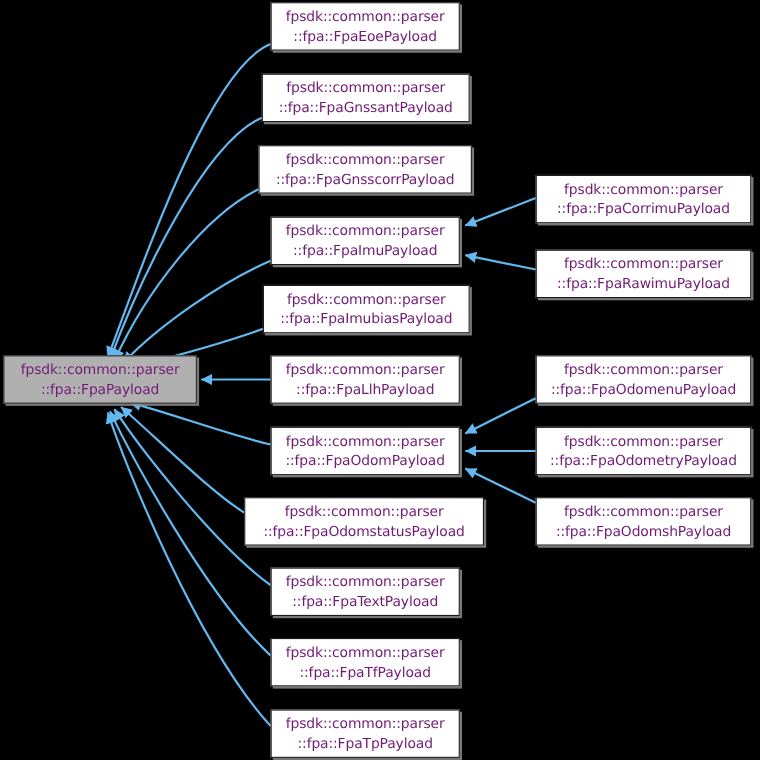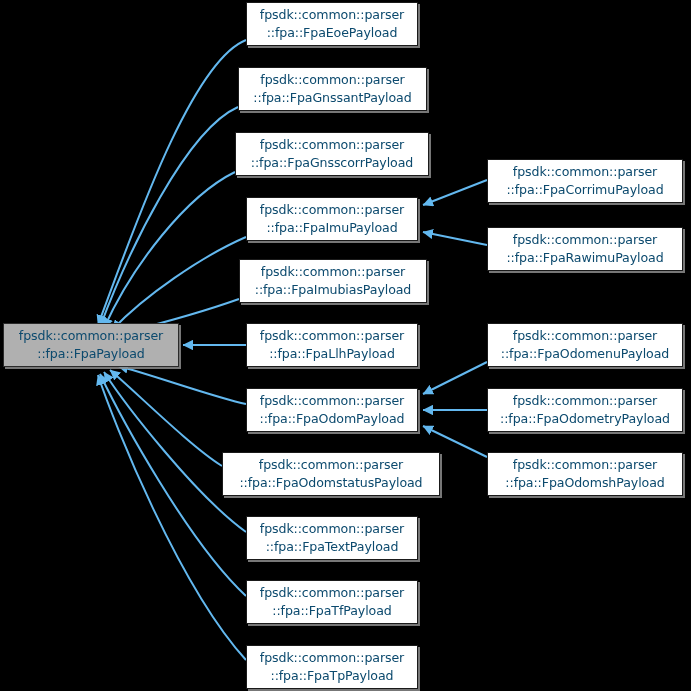--- a/index.html
+++ b/index.html
@@ -25,21 +25,21 @@
   .node {
     position: absolute;
     box-sizing: border-box;
     background: #ffffff;
     border: 1px solid #1a1a1a;
     box-shadow: 2px 2px 0 rgba(140,140,140,0.85);
     display: flex;
     align-items: center;
     justify-content: center;
     text-align: center;
-    color: #0c4a6e;
+    color: #701a75;
     font-size: 12.6px;
     line-height: 1.42;
     letter-spacing: -0.1px;
     z-index: 2;
   }
   .node.root {
     background: #b0b0b0;
     border: 1px solid #2a2a2a;
   }
   .node .label {

